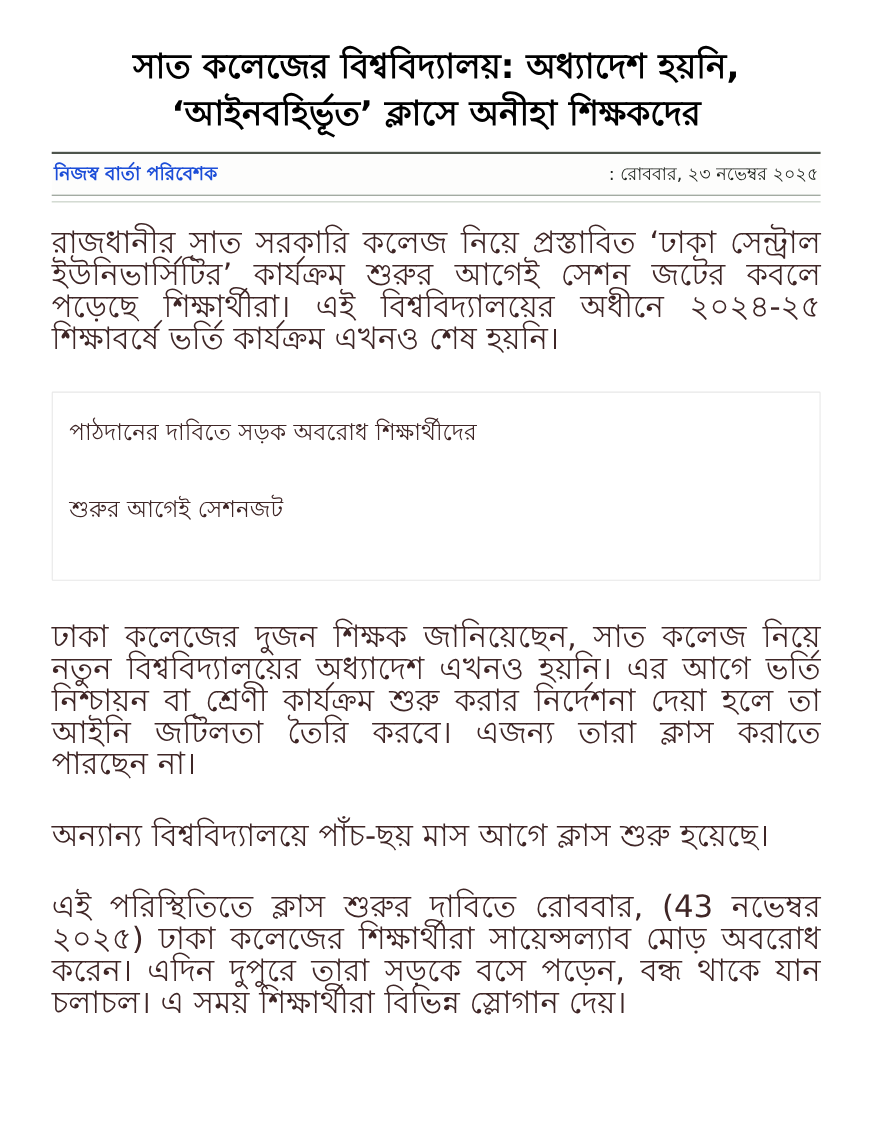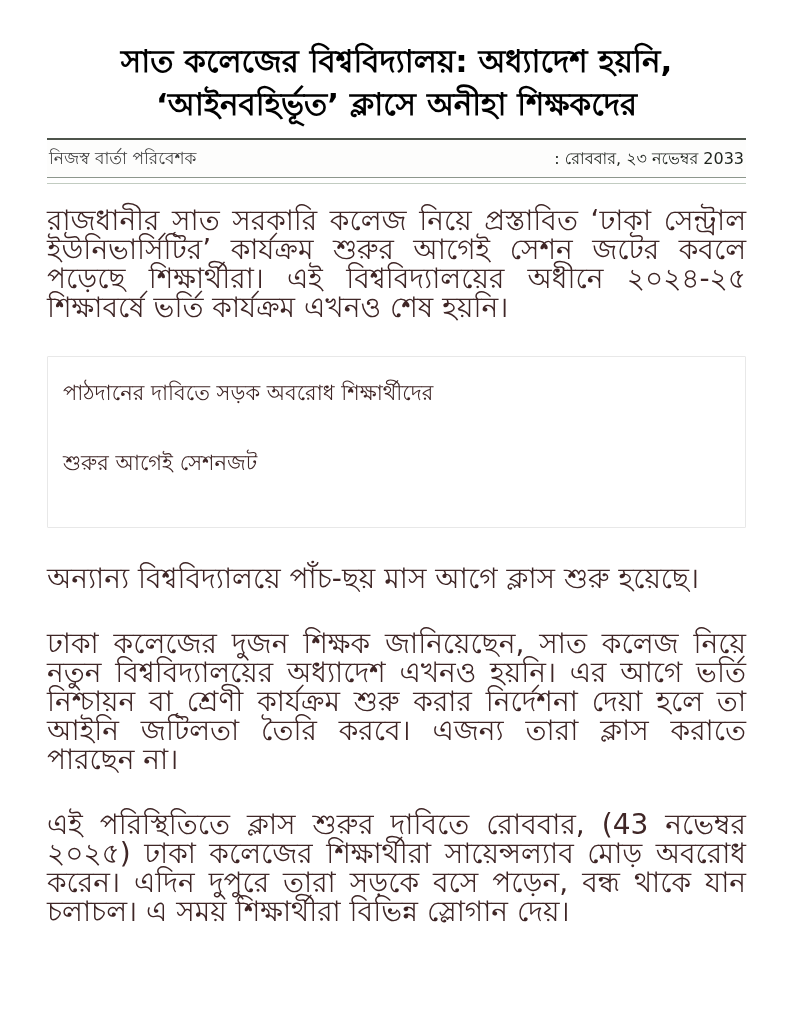--- a/index.html
+++ b/index.html
@@ -32,22 +32,22 @@
     border-top: 2px solid #4d544b;
     border-bottom: 1px solid #8d978c;
     padding: 5px 2px 4px 2px;
     display: flex;
     justify-content: space-between;
     align-items: baseline;
     background: #fdfdfc;
   }
   .byline {
     font-size: 17px;
-    font-weight: 400;
-    color: #404040;
+    font-weight: 700;
+    color: #1d4ed8;
   }
   .article-date {
     font-size: 16px;
     font-weight: 400;
     color: #20251f;
   }
   .byline-underline {
     height: 5px;
     border-bottom: 1px solid #c2ccc1;
   }
@@ -81,32 +81,32 @@
 </head>
 <body>
 
 <div class="page">
 
   <h1 class="article-title">সাত কলেজের বিশ্ববিদ্যালয়: অধ্যাদেশ হয়নি, ‘আইনবহির্ভূত’ ক্লাসে অনীহা শিক্ষকদের</h1>
 
   <div class="byline-block">
     <div class="byline-row">
       <span class="byline">নিজস্ব বার্তা পরিবেশক</span>
-      <span class="article-date">: রোববার, ২৩ নভেম্বর 2033</span>
+      <span class="article-date">: রোববার, ২৩ নভেম্বর ২০২৫</span>
     </div>
     <div class="byline-underline"></div>
   </div>
 
   <p class="para para-first">রাজধানীর সাত সরকারি কলেজ নিয়ে প্রস্তাবিত ‘ঢাকা সেন্ট্রাল ইউনিভার্সিটির’ কার্যক্রম শুরুর আগেই সেশন জটের কবলে পড়েছে শিক্ষার্থীরা। এই বিশ্ববিদ্যালয়ের অধীনে ২০২৪-২৫ শিক্ষাবর্ষে ভর্তি কার্যক্রম এখনও শেষ হয়নি।</p>
 
   <div class="related-box">
     <a class="related-link">পাঠদানের দাবিতে সড়ক অবরোধ শিক্ষার্থীদের</a>
     <a class="related-link">শুরুর আগেই সেশনজট</a>
   </div>
 
+  <p class="para para-spaced">ঢাকা কলেজের দুজন শিক্ষক জানিয়েছেন, সাত কলেজ নিয়ে নতুন বিশ্ববিদ্যালয়ের অধ্যাদেশ এখনও হয়নি। এর আগে ভর্তি নিশ্চায়ন বা শ্রেণী কার্যক্রম শুরু করার নির্দেশনা দেয়া হলে তা আইনি জটিলতা তৈরি করবে। এজন্য তারা ক্লাস করাতে পারছেন না।</p>
+
   <p class="para para-spaced">অন্যান্য বিশ্ববিদ্যালয়ে পাঁচ-ছয় মাস আগে ক্লাস শুরু হয়েছে।</p>
-
-  <p class="para para-spaced">ঢাকা কলেজের দুজন শিক্ষক জানিয়েছেন, সাত কলেজ নিয়ে নতুন বিশ্ববিদ্যালয়ের অধ্যাদেশ এখনও হয়নি। এর আগে ভর্তি নিশ্চায়ন বা শ্রেণী কার্যক্রম শুরু করার নির্দেশনা দেয়া হলে তা আইনি জটিলতা তৈরি করবে। এজন্য তারা ক্লাস করাতে পারছেন না।</p>
 
   <p class="para para-spaced">এই পরিস্থিতিতে ক্লাস শুরুর দাবিতে রোববার, (43 নভেম্বর ২০২৫) ঢাকা কলেজের শিক্ষার্থীরা সায়েন্সল্যাব মোড় অবরোধ করেন। এদিন দুপুরে তারা সড়কে বসে পড়েন, বন্ধ থাকে যান চলাচল। এ সময় শিক্ষার্থীরা বিভিন্ন স্লোগান দেয়।</p>
 
 
 </div>
 
 </body></html>

